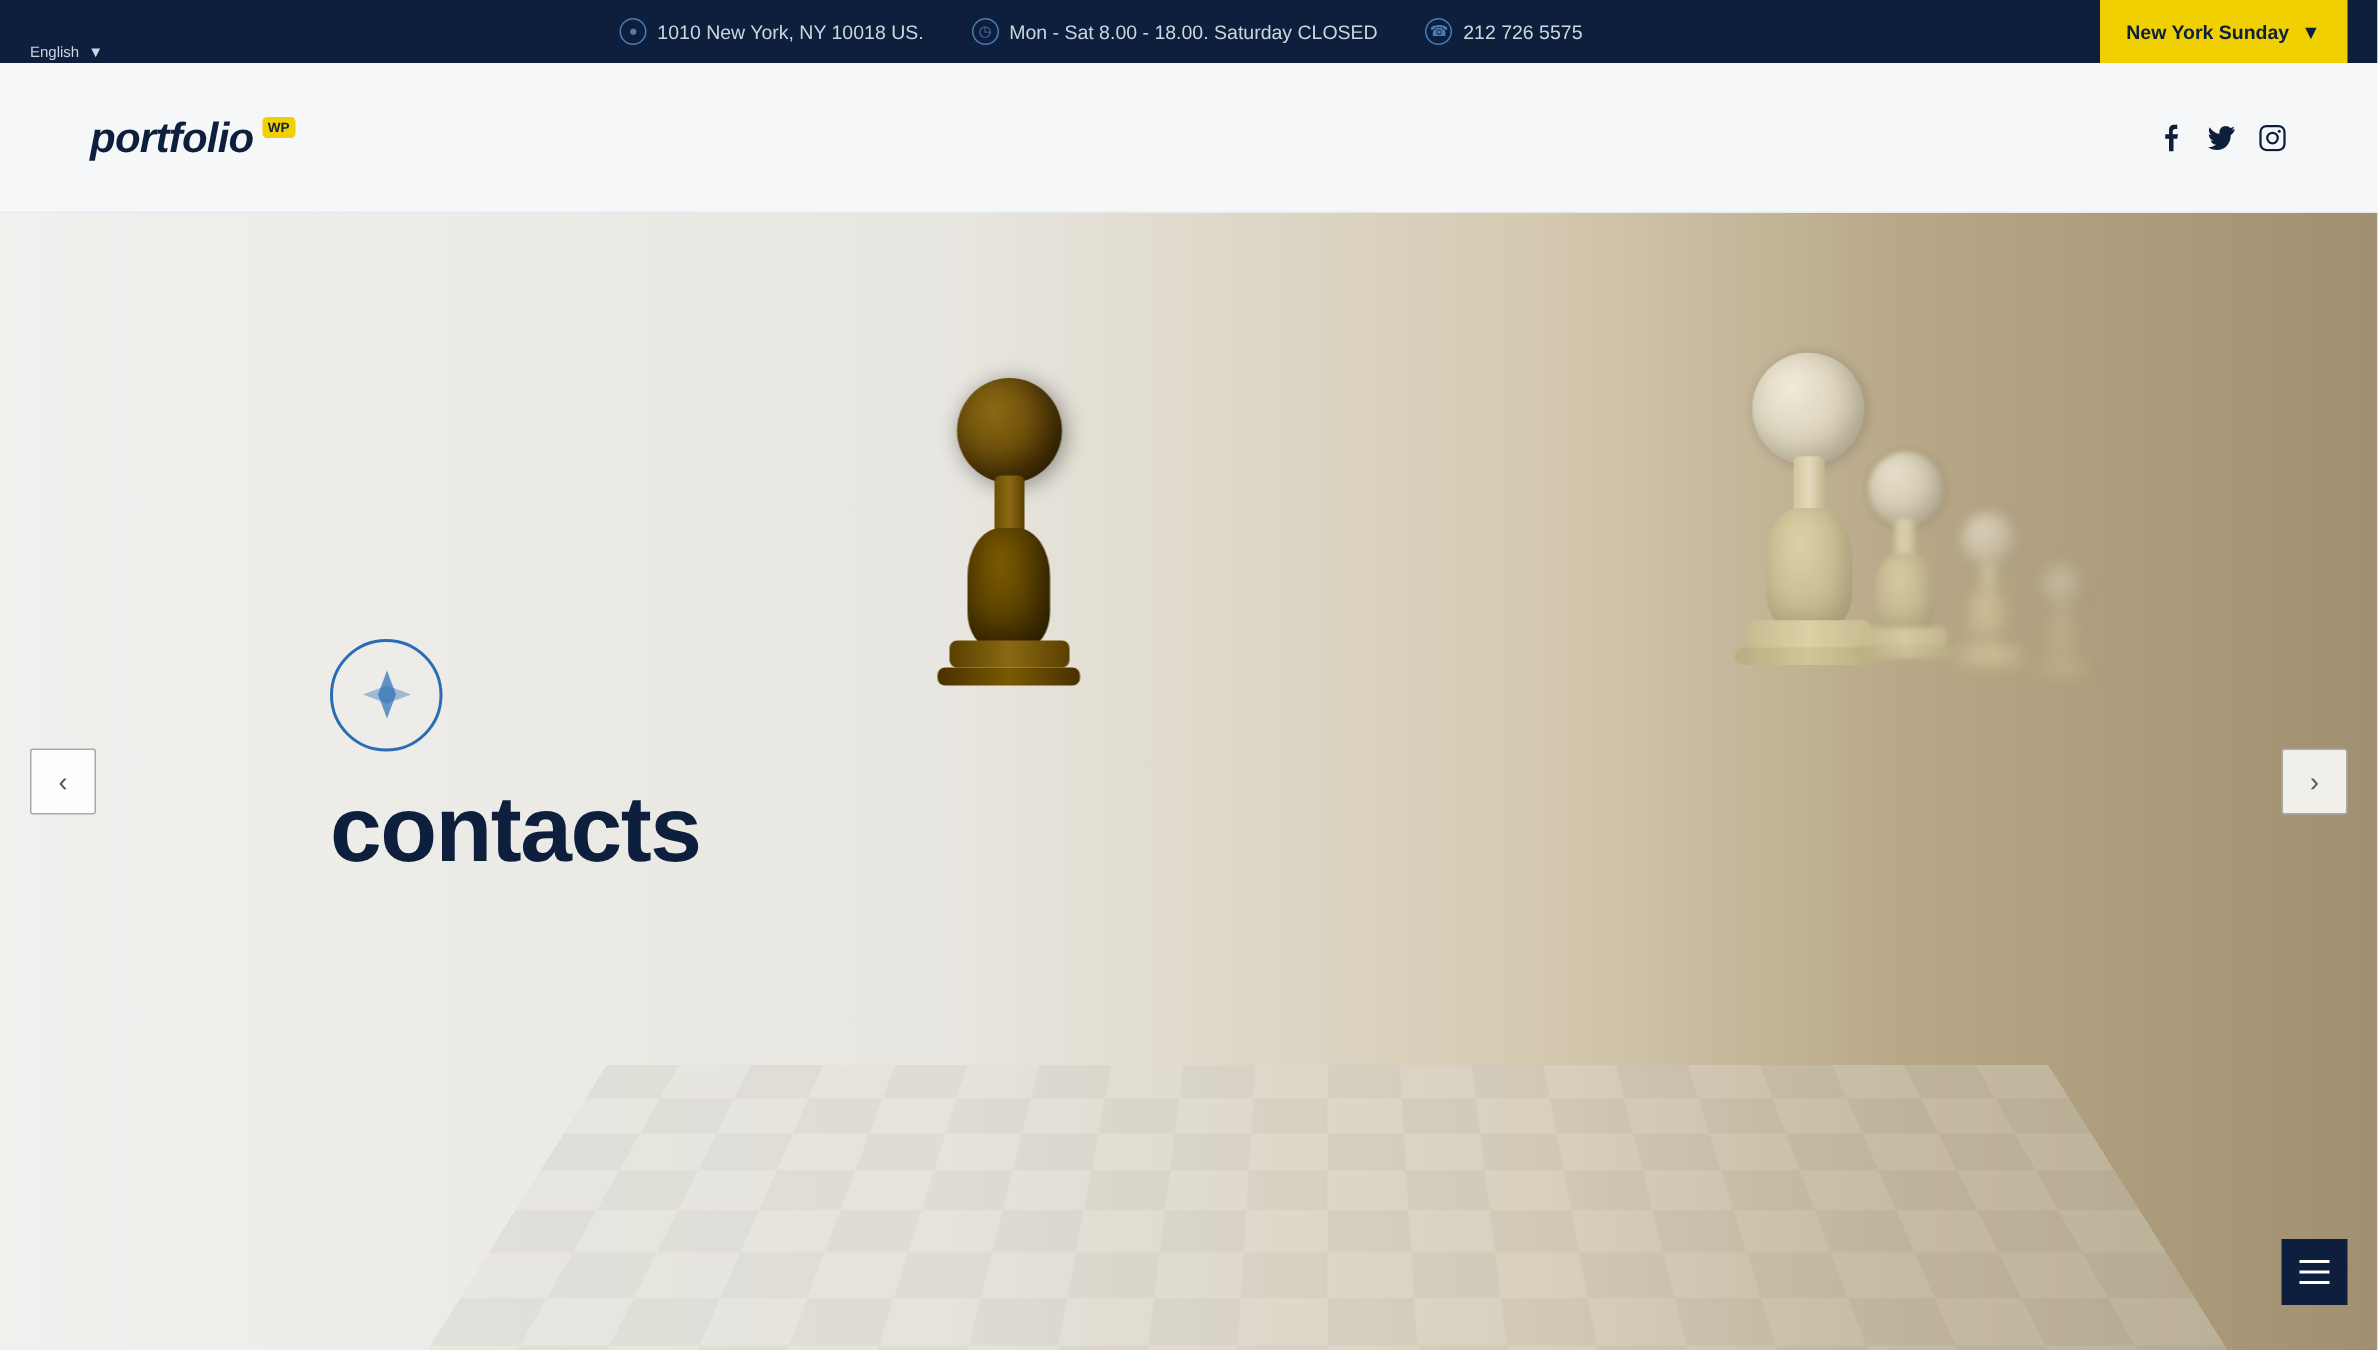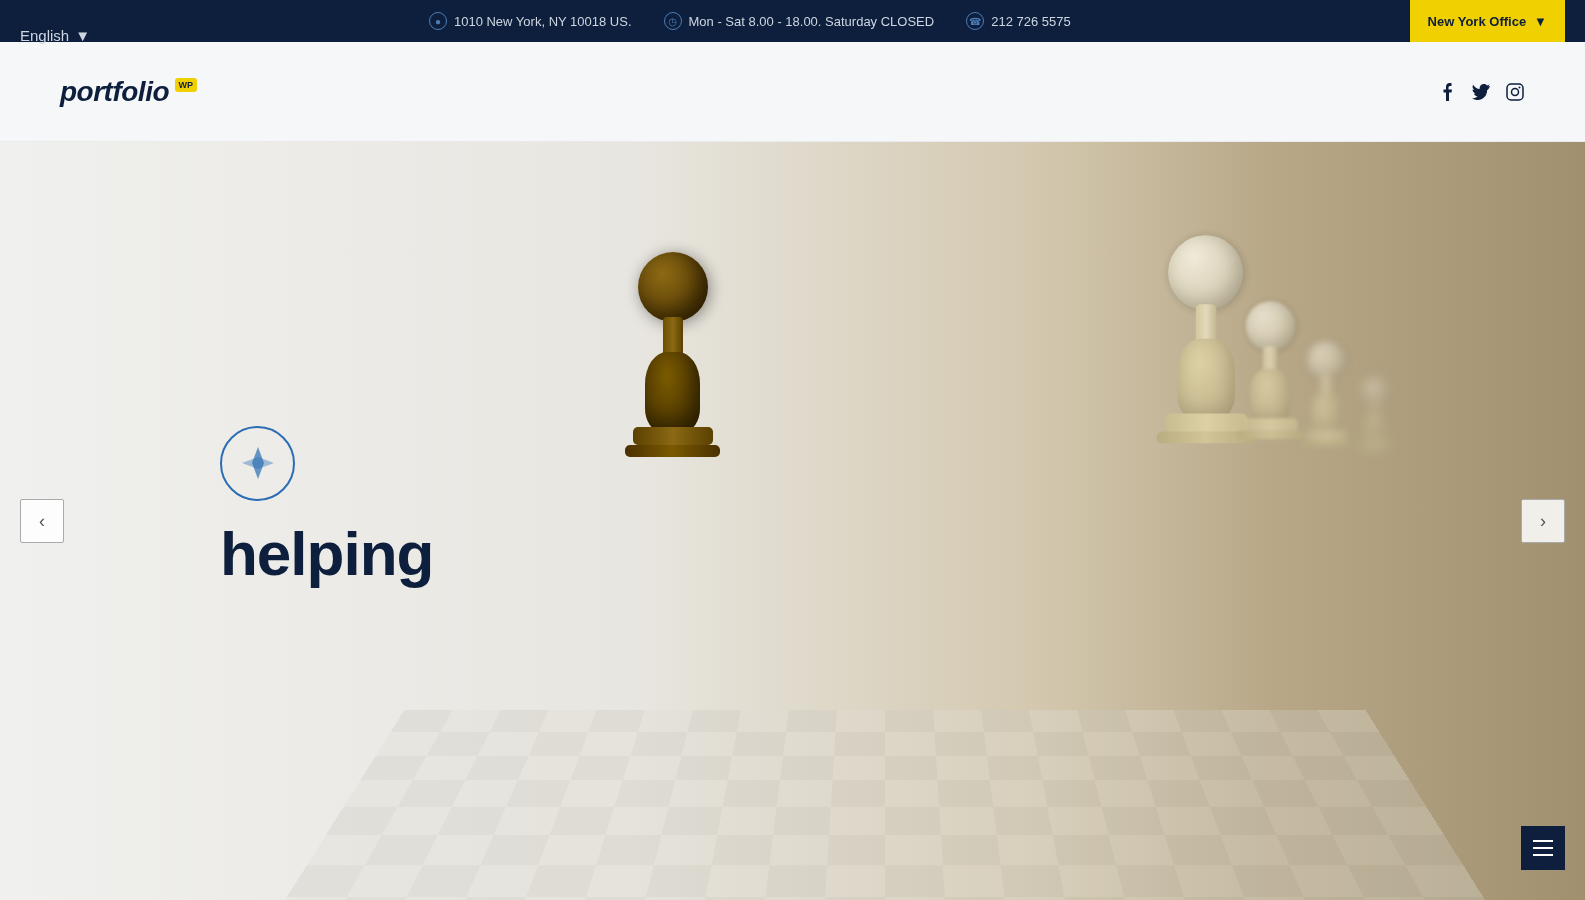--- a/index.html
+++ b/index.html
@@ -12,21 +12,21 @@
       display: flex;
       align-items: center;
       justify-content: space-between;
       padding: 0 20px;
     }
     .top-bar-left {
       display: flex;
       align-items: center;
       gap: 6px;
       color: #cdd6e0;
-      font-size: 15px;
+      font-size: 10px;
       margin-top: 29px;
     }
     .top-bar-center {
       display: flex;
       align-items: center;
       gap: 32px;
       color: #cdd6e0;
       font-size: 13px;
     }
     .top-bar-center .info-item {
@@ -346,21 +346,21 @@
       <div class="icon-circle">◷</div>
       <span>Mon - Sat 8.00 - 18.00. Saturday CLOSED</span>
     </div>
     <div class="info-item">
       <div class="icon-circle">☎</div>
       <span>212 726 5575</span>
     </div>
   </div>
 
   <div class="top-bar-right">
-    <span>New York Office</span>
+    <span>New York Sunday</span>
     <span>▼</span>
   </div>
 </div>
 
 <nav class="navbar">
   <div class="logo">
     <span class="logo-text">portfolio</span>
     <span class="logo-badge">WP</span>
   </div>
 
@@ -596,21 +596,21 @@
   </div>
 
   <div class="hero-content">
     <div class="compass-icon">
       <svg width="40" height="40" viewBox="0 0 40 40" fill="none">
         <polygon points="20,4 26,20 20,36 14,20" fill="#2a6db5" opacity="0.7"></polygon>
         <polygon points="4,20 20,14 36,20 20,26" fill="#2a6db5" opacity="0.4"></polygon>
       </svg>
     </div>
     <h1 class="hero-heading">
-      <span class="line1">helping</span>
+      <span class="line1">contacts</span>
     </h1>
   </div>
 
   <div class="slider-arrow left">
     <span>‹</span>
   </div>
   <div class="slider-arrow right">
     <span>›</span>
   </div>
 </section>

